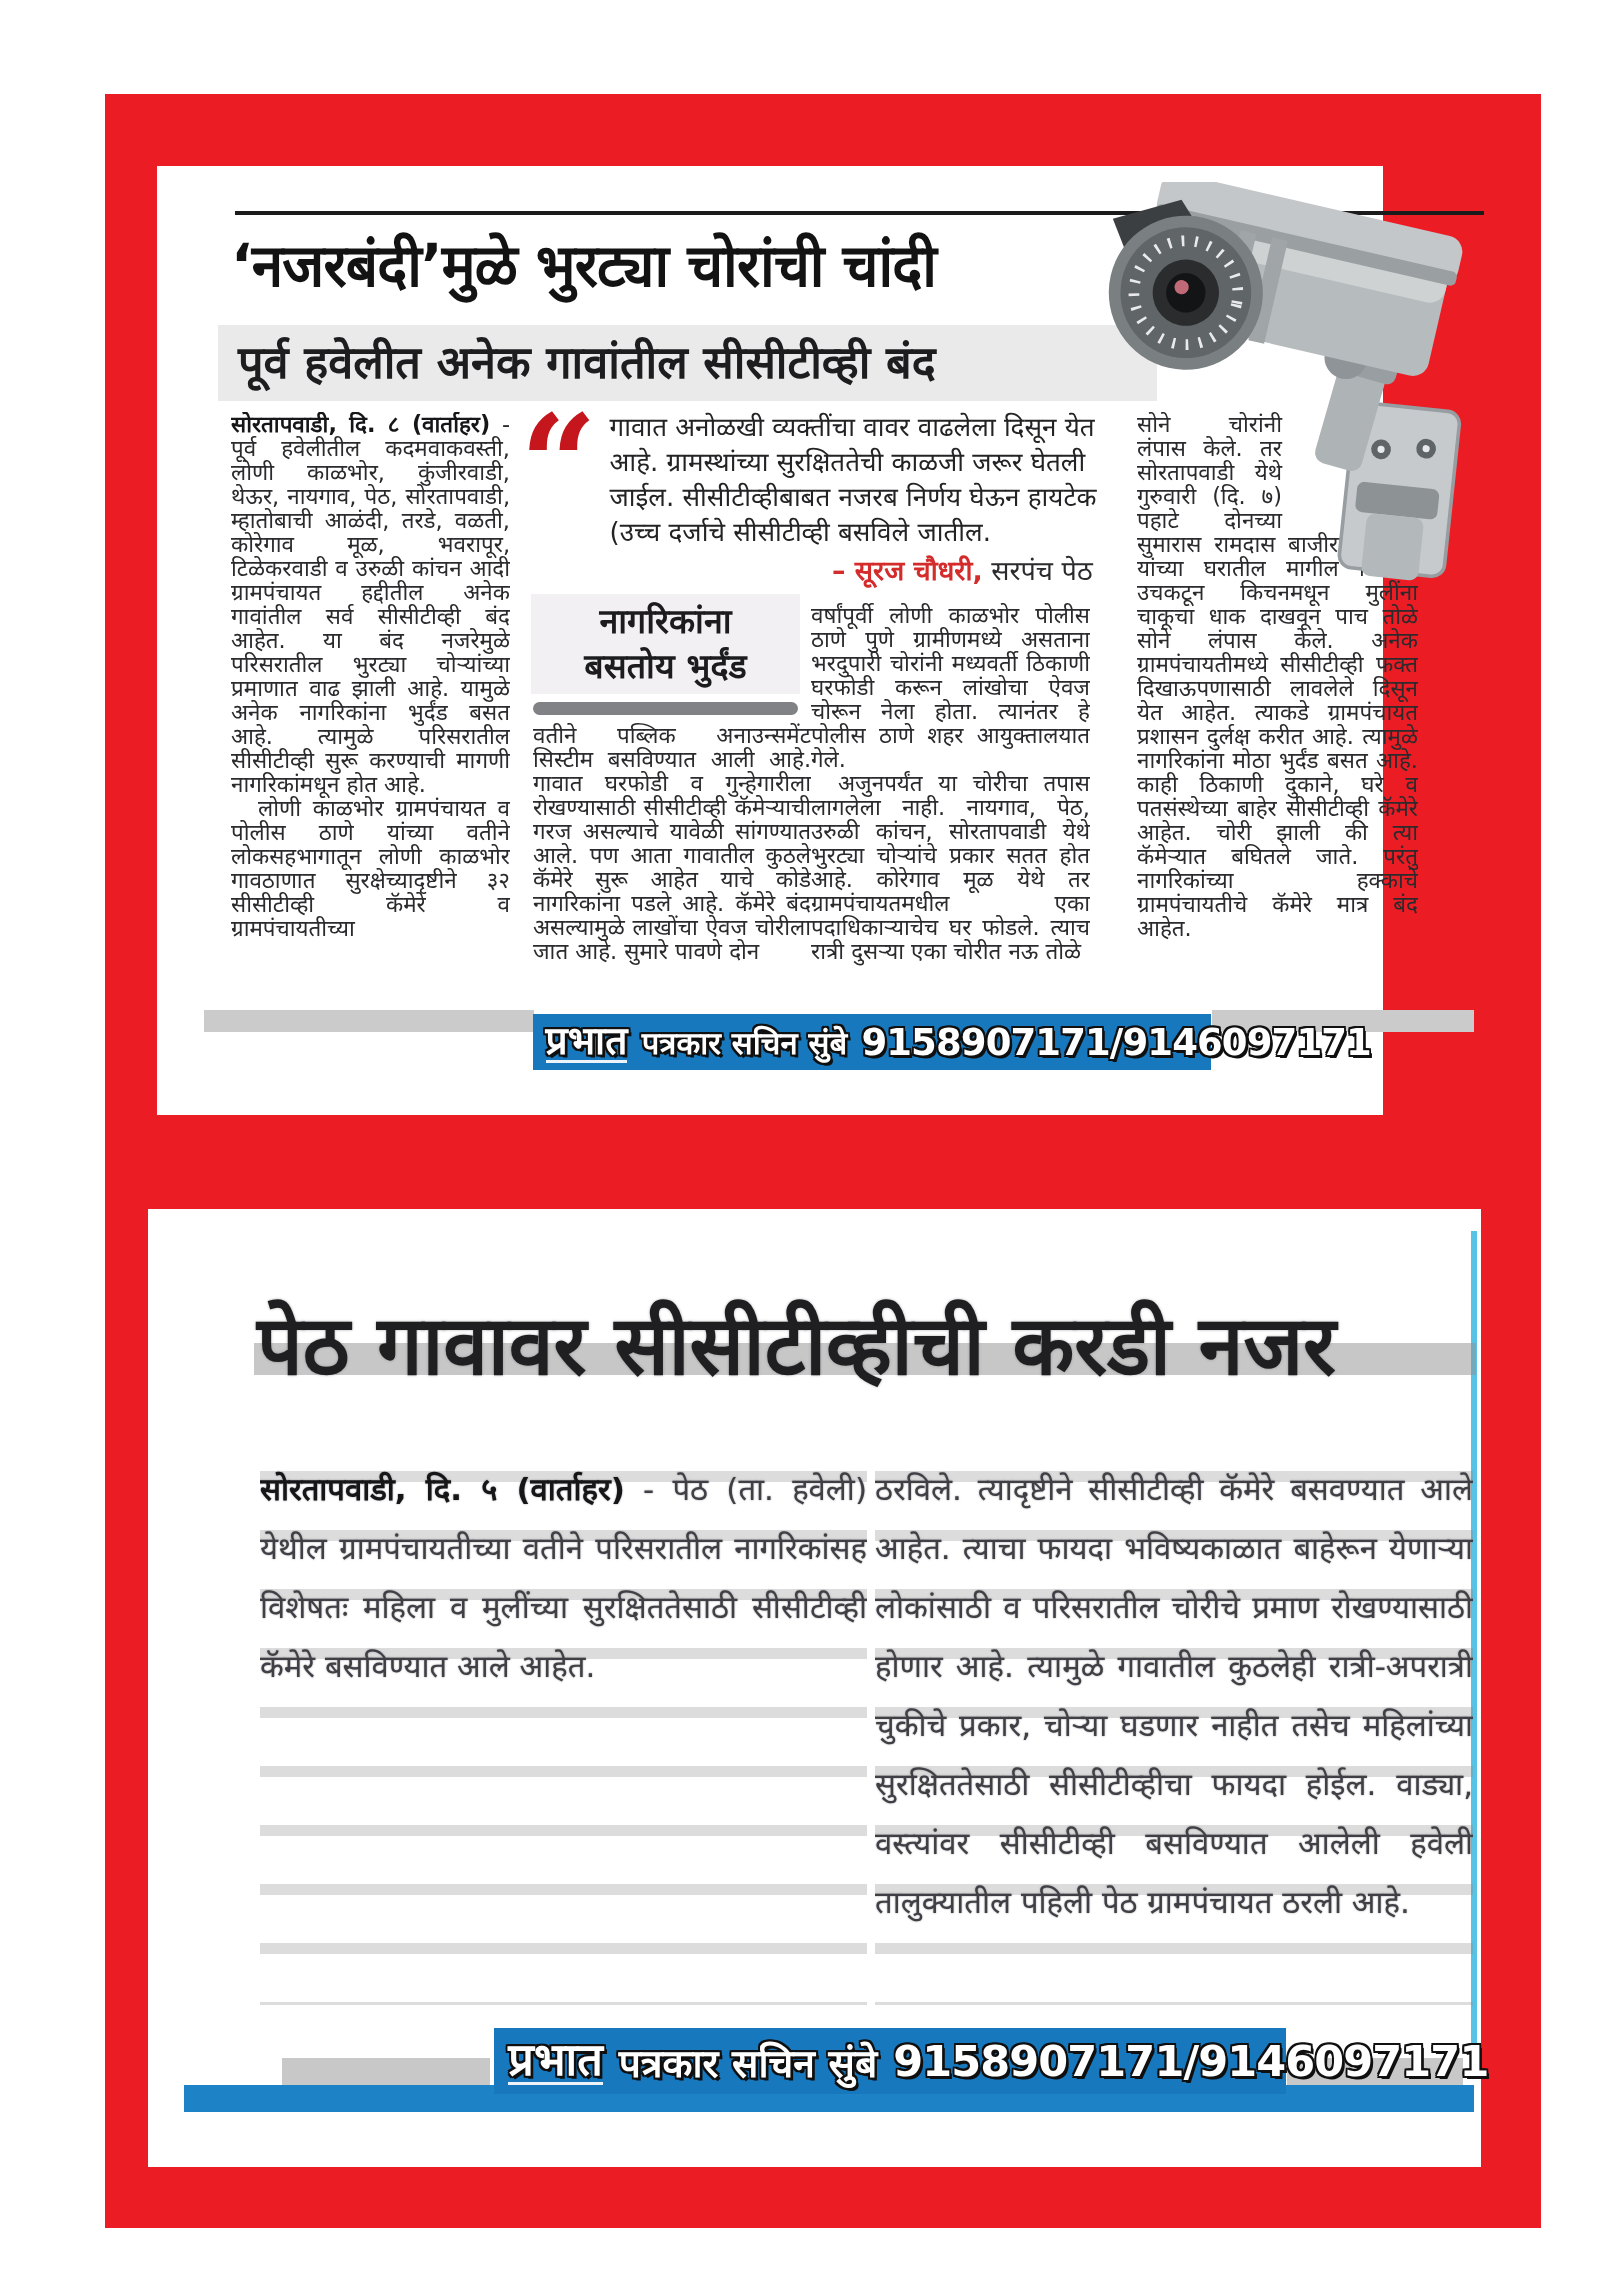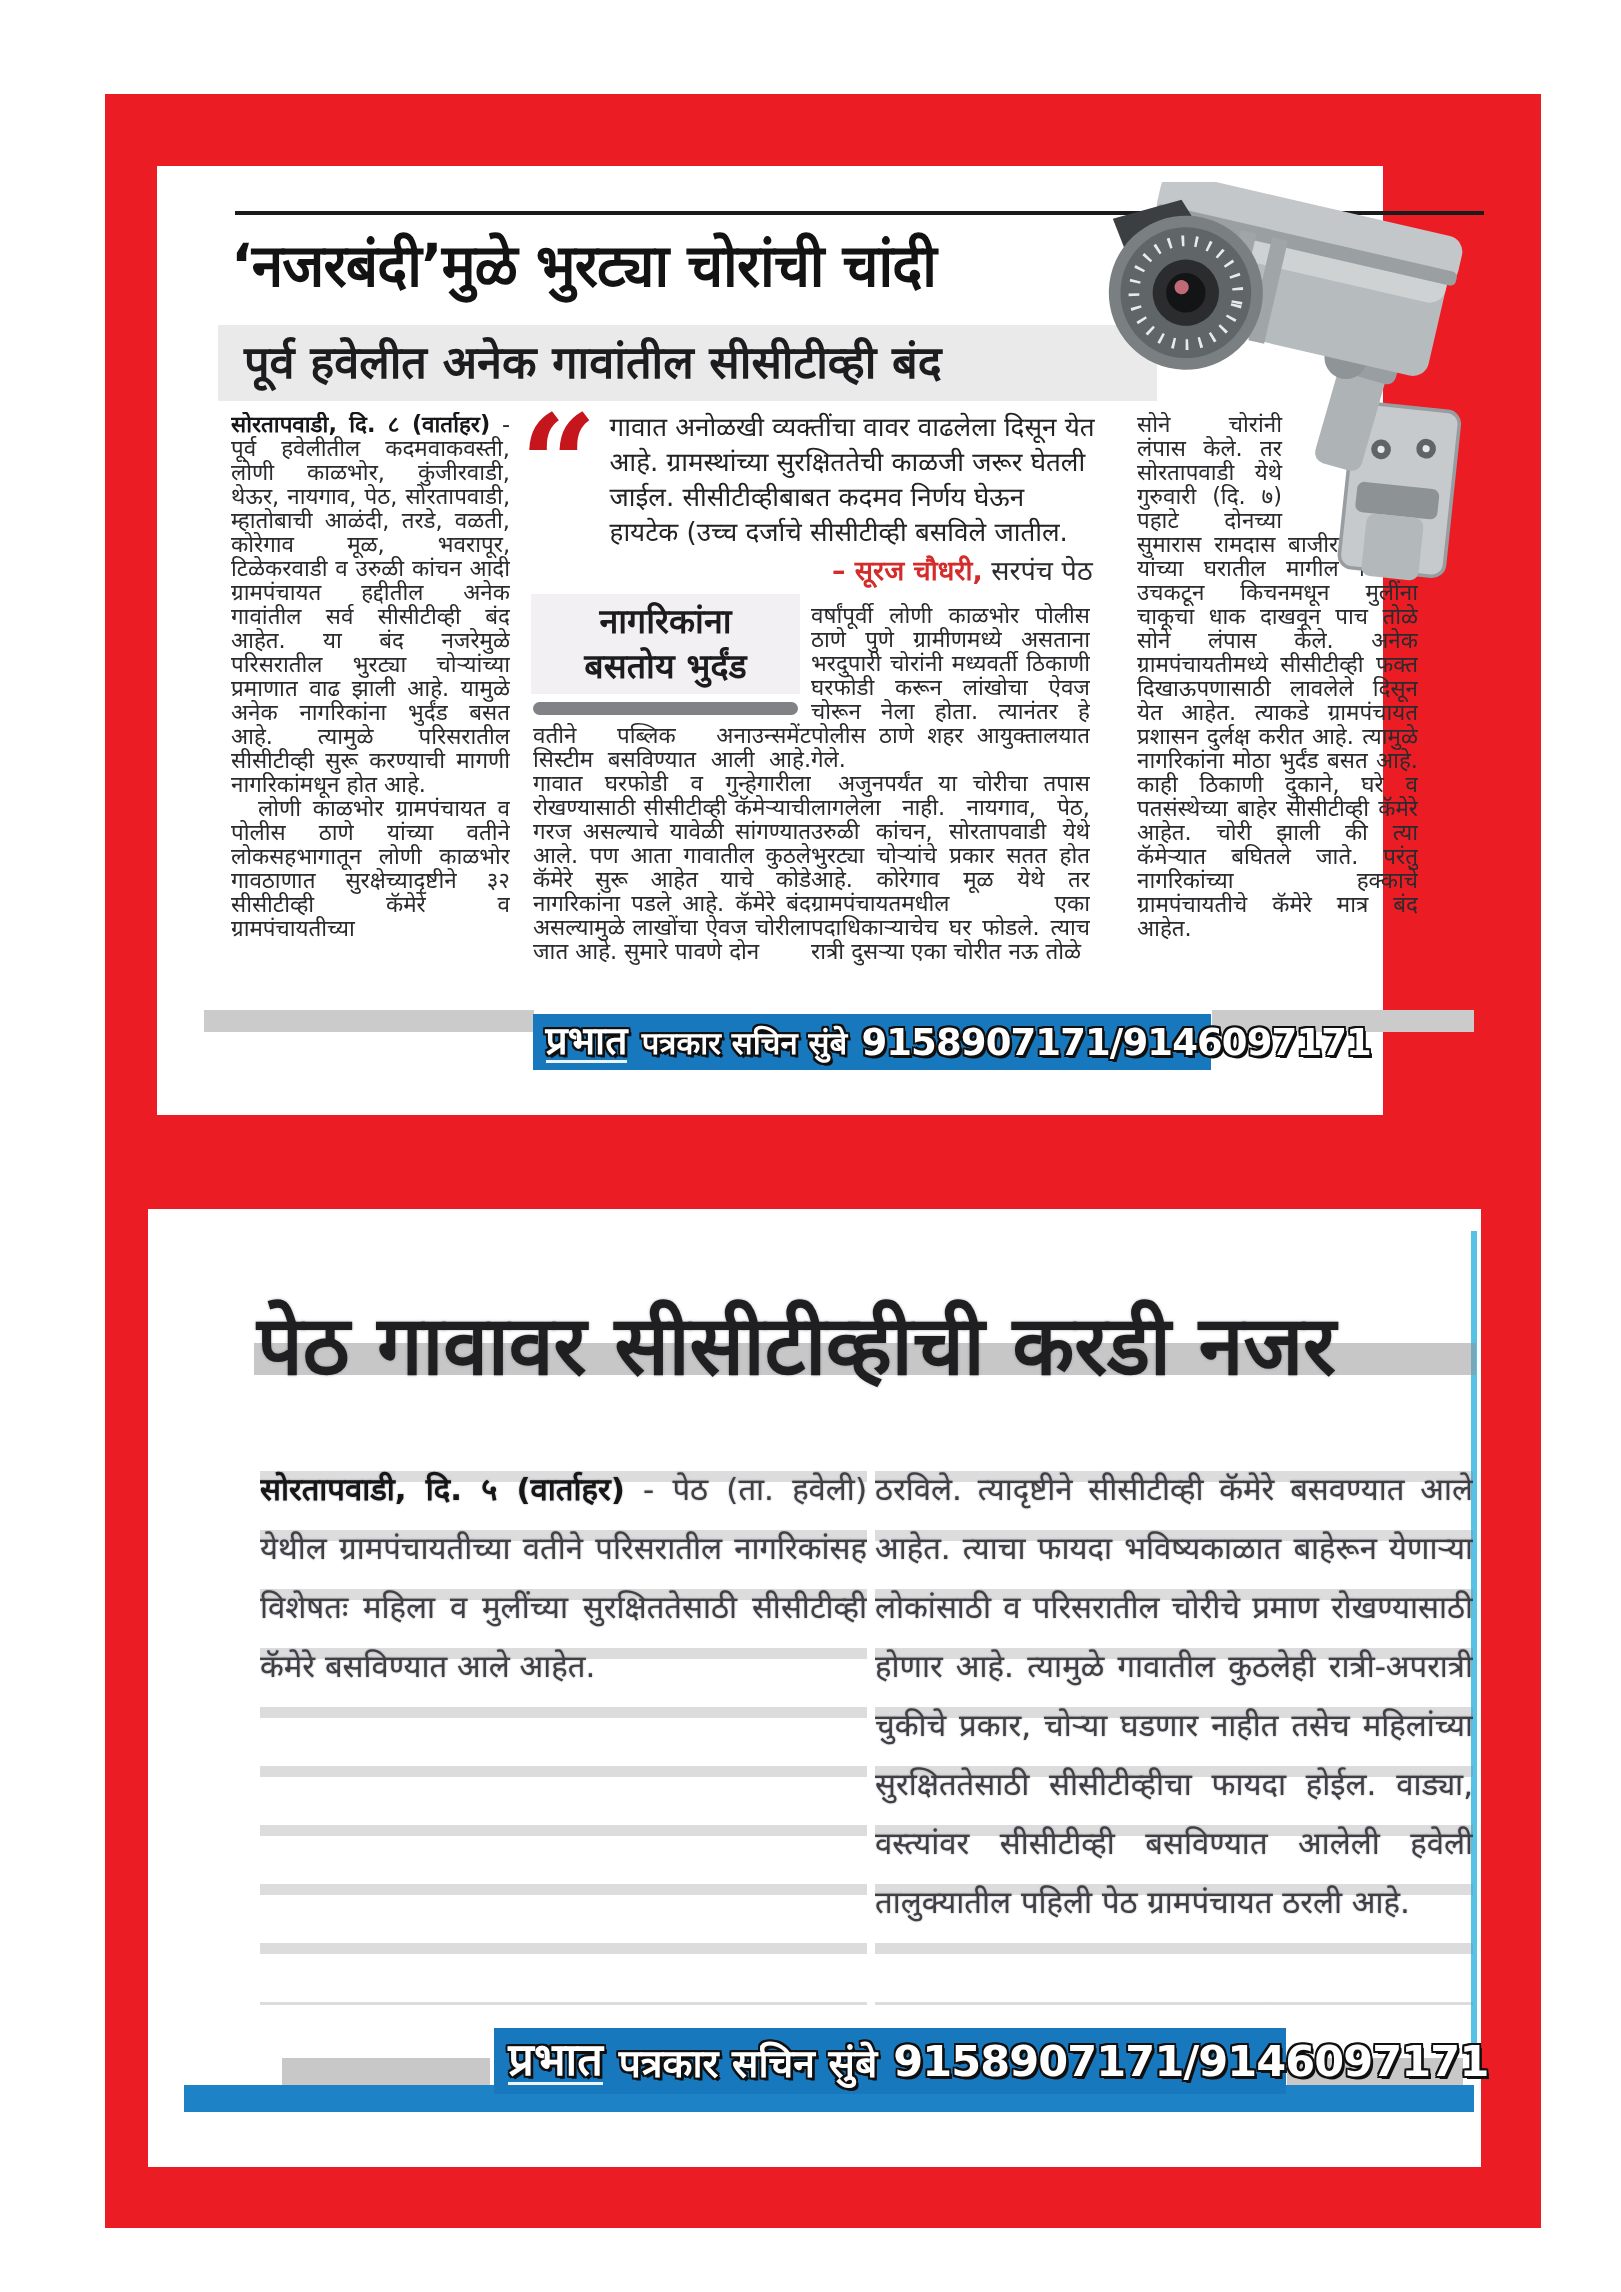--- a/index.html
+++ b/index.html
@@ -15,21 +15,21 @@
   .red-frame{left:105px;top:94px;width:1436px;height:2134px;background:var(--frame-red);}
   .panel{background:#fff;}
   .panel1{left:157px;top:166px;width:1226px;height:949px;}
   .panel2{left:148px;top:1209px;width:1333px;height:958px;}
 
   
   .rule1{left:78px;top:45px;width:1249px;height:3.6px;background:#1b1b1b;}
   .headline1{left:74px;top:57px;width:1039px;font-size:59px;font-weight:bold;
              color:#131313;white-space:nowrap;letter-spacing:-0.9px;transform:scaleX(.96);transform-origin:left;}
   .subbar{left:61px;top:159px;width:939px;height:76px;background:var(--subhead-bg);}
-  .subbar .t{font-size:45px;font-weight:bold;color:#1d1d1f;line-height:76px;padding-left:26px;white-space:nowrap;}
+  .subbar .t{font-size:45px;font-weight:bold;color:#1d1d1f;line-height:76px;padding-left:20px;white-space:nowrap;}
   .camera{left:931px;top:16px;width:403px;height:430px;z-index:3;}
 
   .bodycol{font-size:22.4px;line-height:24px;text-align:justify;color:#2b2b2e;overflow:hidden;}
   .col1{left:74px;top:246px;width:279px;height:589px;}
   .col2b{left:376px;top:557px;width:278px;height:279px;}
   .col3{left:654px;top:437px;width:279px;height:401px;}
   .col4{left:980px;top:246px;width:281px;height:591px;}
   .bodycol p + p{text-indent:27px;}
   .wrap-spacer{float:right;width:136px;height:118px;}
 
@@ -122,21 +122,21 @@
         <circle cx="106" cy="148" r="58" fill="none" stroke="#e9eaeb" stroke-width="12" stroke-dasharray="3 12"></circle>
         <circle cx="106" cy="148" r="37" fill="#2a2c2d"></circle>
         <circle cx="106" cy="148" r="22" fill="#131415"></circle>
         <circle cx="100" cy="143" r="8" fill="#c06a77"></circle>
       </g>
     </svg>
   </div>
 
   <div class="abs quote">
     <span class="mark">“</span>
-    <div class="qt">गावात अनोळखी व्यक्तींचा वावर वाढलेला दिसून येत आहे. ग्रामस्थांच्या सुरक्षिततेची काळजी जरूर घेतली जाईल. सीसीटीव्हीबाबत कदमव निर्णय घेऊन हायटेक (उच्च दर्जाचे सीसीटीव्ही बसविले जातील.</div>
+    <div class="qt">गावात अनोळखी व्यक्तींचा वावर वाढलेला दिसून येत आहे. ग्रामस्थांच्या सुरक्षिततेची काळजी जरूर घेतली जाईल. सीसीटीव्हीबाबत नजरब निर्णय घेऊन हायटेक (उच्च दर्जाचे सीसीटीव्ही बसविले जातील.</div>
     <div class="attr"><span class="nm">– सूरज चौधरी,</span><span> सरपंच पेठ</span></div>
   </div>
 
   <div class="abs infobox">
     <div>नागरिकांना</div>
     <div>बसतोय भुर्दंड</div>
   </div>
   <div class="abs graybar"></div>
 
   <div class="abs bodycol col1">

